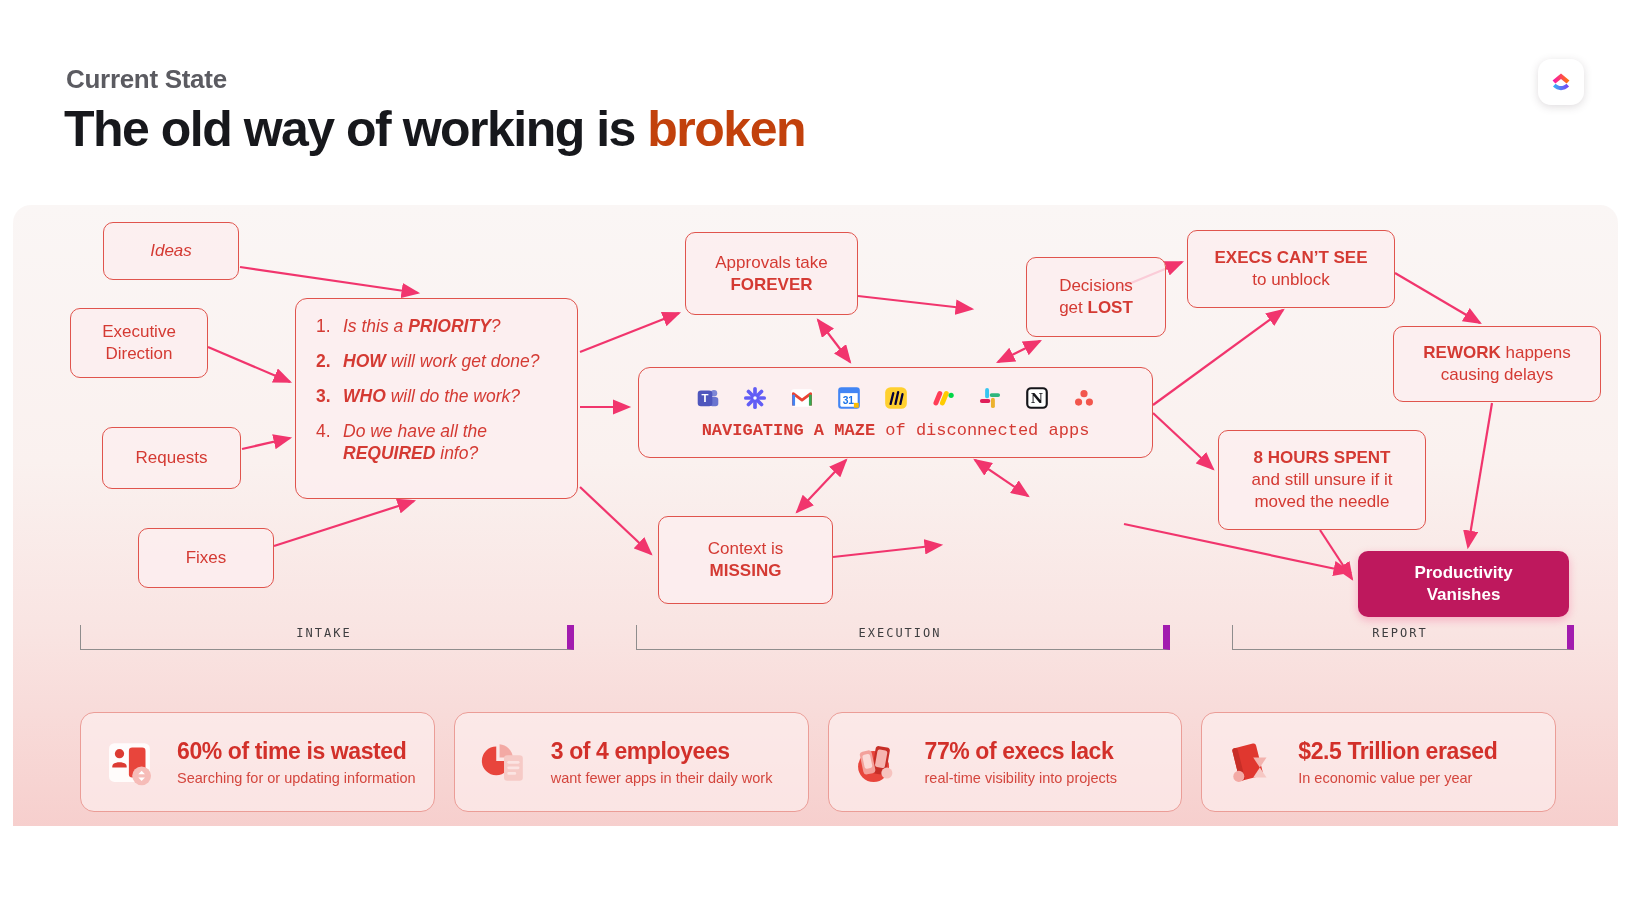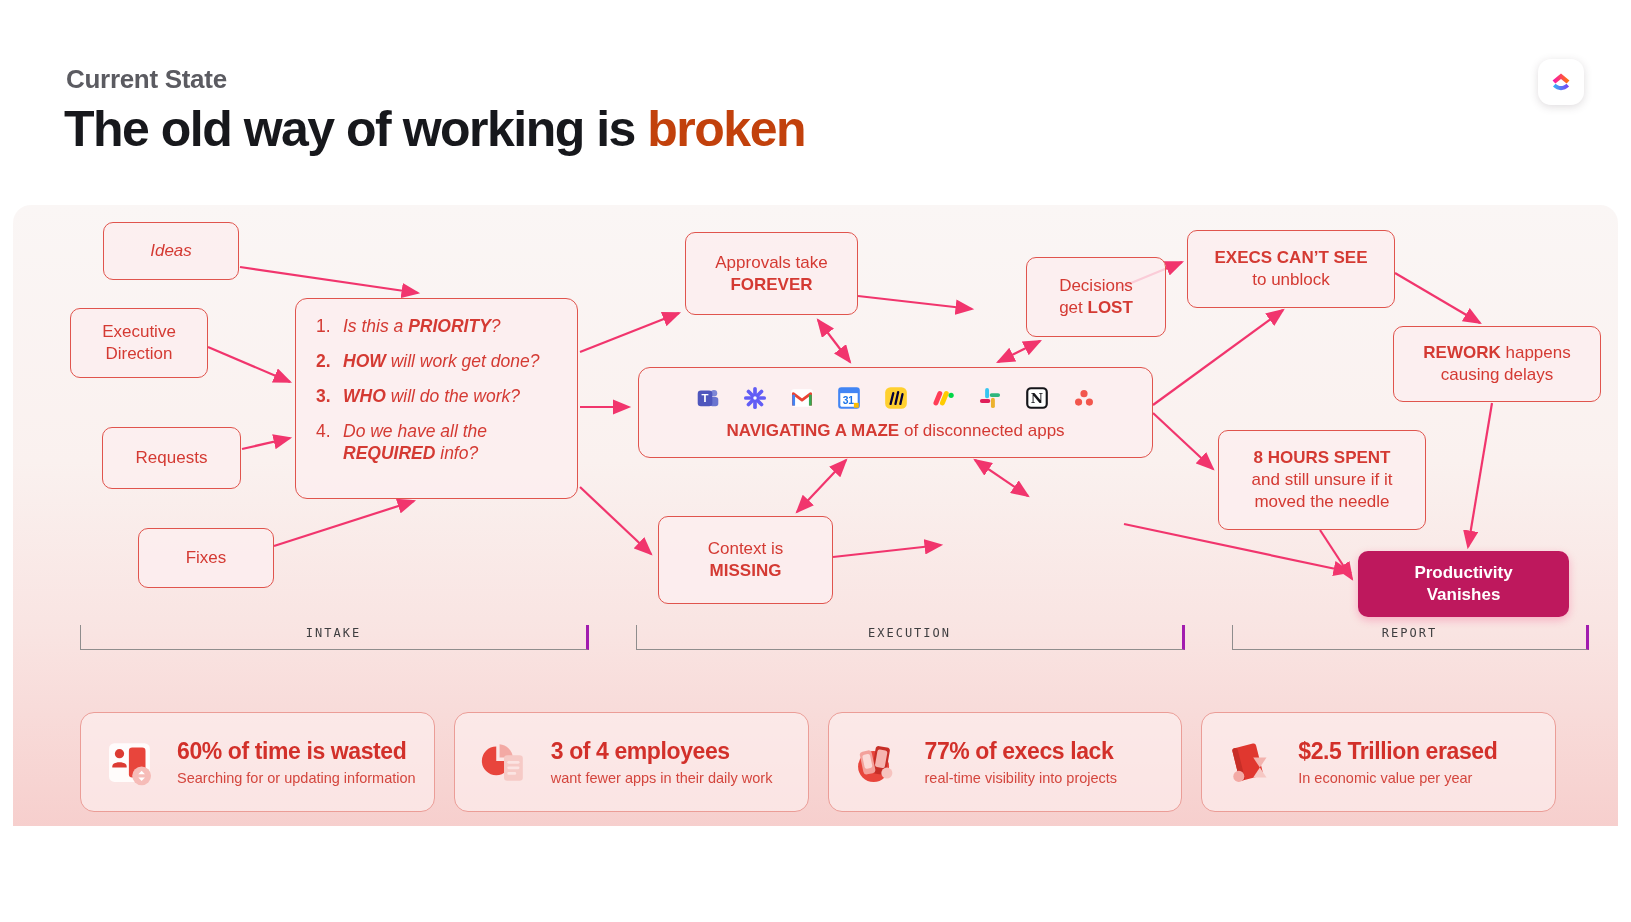--- a/index.html
+++ b/index.html
@@ -26,24 +26,24 @@
   .dbox.solid{background:#be185d;border:none;color:#ffffff;font-weight:600;box-shadow:0 3px 8px rgba(242,13,94,.25);}
   .qbox{position:absolute;z-index:5;border:1.5px solid #e0544d;border-radius:12px;background:rgba(253,238,239,.82);
         color:#d43a33;font-size:17.5px;padding:17px 14px 10px 20px;box-sizing:border-box;}
   .qitem{display:flex;margin-bottom:13px;line-height:1.25;text-align:left;}
   .qnum{width:27px;flex:0 0 27px;}
   .qtext{flex:1;font-style:italic;}
   .mazebox{position:absolute;z-index:5;border:1.5px solid #e0544d;border-radius:12px;background:rgba(253,238,239,.82);
            display:flex;flex-direction:column;align-items:center;justify-content:center;gap:10px;}
   .appicons{display:flex;align-items:center;gap:21px;}
   .appicons svg{display:block;}
-  .mazecaption{color:#d43a33;font-size:17px;}
-
-  
-  .bracket{position:absolute;z-index:4;height:24px;border-left:1px solid #8f8d8d;border-right:3px solid #a21caf;border-bottom:1px solid #8f8d8d;padding-left:19px;}
+  .mazecaption{color:#d43a33;font-size:17px;font-family:Liberation Mono, monospace;}
+
+  
+  .bracket{position:absolute;z-index:4;height:24px;border-left:1px solid #8f8d8d;border-right:7px solid #a21caf;border-bottom:1px solid #8f8d8d;}
   .bracket span{position:absolute;left:0;right:0;top:1px;text-align:center;
         font-family:"DejaVu Sans Mono",monospace;font-size:12px;letter-spacing:2px;color:#3e3e40;}
 
   
   .stats{position:absolute;left:80px;top:712px;width:1476px;height:100px;display:flex;gap:19px;z-index:5;}
   .card{flex:1;border:1.3px solid #eb9d97;border-radius:14px;background:rgba(253,241,242,.60);
         display:flex;align-items:center;gap:16px;padding:0 16px 0 18px;box-sizing:border-box;}
   .card .txt{display:flex;flex-direction:column;gap:5px;}
   .card .h{font-size:23px;font-weight:700;color:#d2302a;letter-spacing:-.4px;white-space:nowrap;}
   .card .s{font-size:14.5px;color:#d4463e;}

